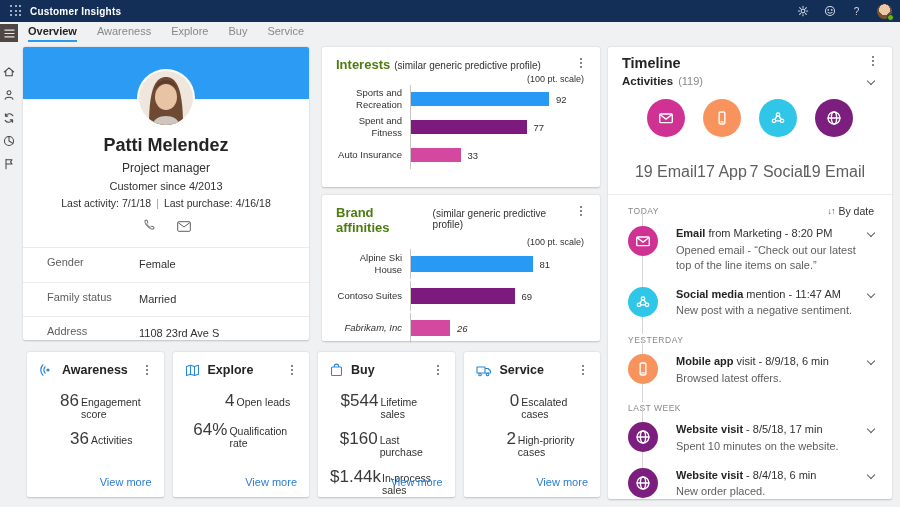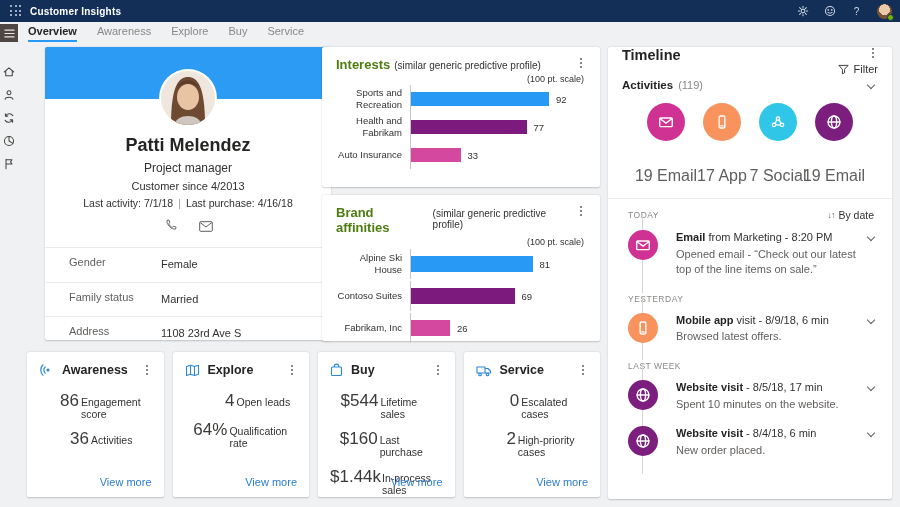--- a/index.html
+++ b/index.html
@@ -37,21 +37,21 @@
   
   .card { position:absolute; background:#fff; border-radius:2px;
           box-shadow:0 0.6px 1.8px rgba(0,0,0,.2); }
   .kebab { width:10px; height:12px; display:flex; flex-direction:column; align-items:center;
            justify-content:center; gap:2px; cursor:pointer; }
   .kebab i { width:2px; height:2px; border-radius:50%; background:#605e5c; }
   .chev { display:inline-block; width:6px; height:6px; border-right:1.3px solid #605e5c;
           border-bottom:1.3px solid #605e5c; transform:rotate(45deg); cursor:pointer; }
 
   
-  #profile-card { left:45px; top:47px; width:286px; height:293px; overflow:hidden; }
+  #profile-card { left:23px; top:47px; width:286px; height:293px; overflow:hidden; }
   #profile-band { height:52px; background:#2b9bf4; }
   #profile-avatar { position:absolute; left:50%; top:22px; transform:translateX(-50%);
         width:58px; height:58px; border-radius:50%; background:#fff; padding:2px; }
   #profile-avatar .ph { width:100%; height:100%; border-radius:50%; overflow:hidden; }
   .p-name { margin-top:36px; text-align:center; font-size:18px; font-weight:bold; color:#252423; }
   .p-title { margin-top:5px; text-align:center; font-size:12px; }
   .p-since { margin-top:5px; text-align:center; font-size:11px; }
   .p-last { margin-top:5px; text-align:center; font-size:10.5px; }
   .p-last .sep { color:#a19f9d; margin:0 5px; }
   .p-contacts { margin-top:9px; display:flex; justify-content:center; gap:22px; }
@@ -72,21 +72,21 @@
   .bar-rows { }
   .bar-row { display:flex; align-items:center; }
   .bar-label { width:74px; text-align:right; font-size:9.5px; line-height:1.25;
                color:#323130; padding-right:8px; }
   .bar-zone { flex:1; border-left:1px solid #c8c6c4; display:flex; align-items:center; }
   .bar { height:14px; }
   .brand .bar { height:16px; }
   .bar-val { font-size:9.5px; color:#323130; margin-left:7px; }
 
   
-  #timeline-card { left:608px; top:47px; width:284px; height:452px; padding:0 14px; overflow:hidden; }
+  #timeline-card { left:608px; top:47px; width:284px; height:452px; padding:8px 14px; overflow:hidden; }
   .tl-head { display:flex; }
   .tl-title { font-size:14.5px; font-weight:bold; color:#252423; }
   .tl-head .kebab { margin-left:auto; }
   .tl-filter-row { display:flex; justify-content:flex-end; align-items:center; gap:5px;
                    font-size:11px; margin-top:0px; cursor:pointer; }
   .tl-activities { display:flex; align-items:center; margin-top:4px; }
   .tl-activities .al { font-size:11.5px; font-weight:bold; color:#252423; }
   .tl-activities .ac { font-size:11px; color:#8a8886; margin-left:5px; }
   .tl-activities .chev { margin-left:auto; margin-right:4px; }
   #activity-summary { display:flex; justify-content:space-between; padding:0 16px; margin-top:12px; }
@@ -276,21 +276,21 @@
     <div class="scale-note">(100 pt. scale)</div>
     <div class="bar-rows" id="interests-rows">
         <div class="bar-row" style="padding: 0px;">
           <div class="bar-label">Sports and Recreation</div>
           <div class="bar-zone" style="padding: 7px 0px;">
             <div class="bar" style="width: 138px; background: rgb(40, 153, 245);"></div>
             <div class="bar-val">92</div>
           </div>
         </div>
         <div class="bar-row" style="padding: 0px;">
-          <div class="bar-label">Health and Fabrikam</div>
+          <div class="bar-label">Spent and Fitness</div>
           <div class="bar-zone" style="padding: 7px 0px;">
             <div class="bar" style="width: 115.5px; background: rgb(125, 26, 125);"></div>
             <div class="bar-val">77</div>
           </div>
         </div>
         <div class="bar-row" style="padding: 0px;">
           <div class="bar-label">Auto Insurance</div>
           <div class="bar-zone" style="padding: 7px 0px;">
             <div class="bar" style="width: 49.5px; background: rgb(213, 72, 159);"></div>
             <div class="bar-val">33</div>
@@ -318,44 +318,38 @@
             <div class="bar-val">81</div>
           </div>
         </div>
         <div class="bar-row" style="padding: 1px 0px;">
           <div class="bar-label">Contoso Suites</div>
           <div class="bar-zone" style="padding: 7px 0px;">
             <div class="bar" style="width: 103.5px; background: rgb(125, 26, 125);"></div>
             <div class="bar-val">69</div>
           </div>
         </div>
-        <div class="bar-row" style="padding: 1px 0px;">
+        <div class="bar-row" style="padding: 1px 0px; font-style: italic;">
           <div class="bar-label">Fabrikam, Inc</div>
           <div class="bar-zone" style="padding: 7px 0px;">
             <div class="bar" style="width: 39px; background: rgb(213, 72, 159);"></div>
             <div class="bar-val">26</div>
           </div>
         </div>
       </div>
   </div>
 
   <div id="timeline-card" class="card">
     <div class="tl-head">
       <span class="tl-title">Timeline</span>
       <span class="kebab">
           <i></i>
           <i></i>
           <i></i>
         </span>
-    </div>
-    <div class="tl-filter-row">
-      <svg width="11" height="11" viewBox="0 0 12 12">
-          <path d="M1 1.5 H11 L7.2 5.8 V9.5 L4.8 10.8 V5.8 Z" fill="none" stroke="#323130" stroke-width="1"></path>
-        </svg>
-      <span>Filter</span>
     </div>
     <div class="tl-activities">
       <span class="al">Activities</span>
       <span class="ac">(119)</span>
       <span class="chev"></span>
     </div>
     <div id="activity-summary">
         <div class="sum-item">
           <div class="sum-circle" style="background: rgb(207, 50, 146);">
             <svg width="16" height="16" viewBox="0 0 14 14" fill="none" stroke="#ffffff" stroke-width="1.2" stroke-linecap="round" stroke-linejoin="round">
@@ -408,20 +402,35 @@
         <div class="tl-item">
           <div class="tl-ic" style="background: rgb(207, 50, 146);">
             <svg width="16" height="16" viewBox="0 0 14 14" fill="none" stroke="#ffffff" stroke-width="1.2" stroke-linecap="round" stroke-linejoin="round">
               <rect x="1.5" y="3.5" width="11" height="7.5" rx="0.8"></rect>
               <path d="M2.2 4.4 L7 8 L11.8 4.4"></path>
             </svg>
           </div>
           <div class="tl-body">
             <div class="tl-item-title"><b>Email</b> from Marketing - 8:20 PM</div>
             <div class="tl-desc">Opened  email - “Check out our latest top of the line items on sale.”</div>
+          </div>
+          <div class="chev"></div>
+        </div>
+        <div class="tl-item">
+          <div class="tl-ic" style="background: rgb(48, 198, 232);">
+            <svg width="16" height="16" viewBox="0 0 14 14" fill="none" stroke="#ffffff" stroke-width="1.2" stroke-linecap="round" stroke-linejoin="round">
+              <circle cx="7" cy="4" r="1.5"></circle>
+              <circle cx="3.5" cy="9.5" r="1.5"></circle>
+              <circle cx="10.5" cy="9.5" r="1.5"></circle>
+              <path d="M6 5.3 L4.3 8.2 M8 5.3 L9.7 8.2 M5 9.5 H9"></path>
+            </svg>
+          </div>
+          <div class="tl-body">
+            <div class="tl-item-title"><b>Social media</b> mention - 11:47 AM</div>
+            <div class="tl-desc">New post with a negative sentiment.</div>
           </div>
           <div class="chev"></div>
         </div>
         <div class="tl-label-row">
           <div class="tl-group-label">YESTERDAY</div>
         </div>
         <div class="tl-item">
           <div class="tl-ic" style="background: rgb(248, 147, 94);">
             <svg width="16" height="16" viewBox="0 0 14 14" fill="none" stroke="#ffffff" stroke-width="1.2" stroke-linecap="round" stroke-linejoin="round">
               <rect x="4.5" y="1.8" width="5" height="10.4" rx="1"></rect>

